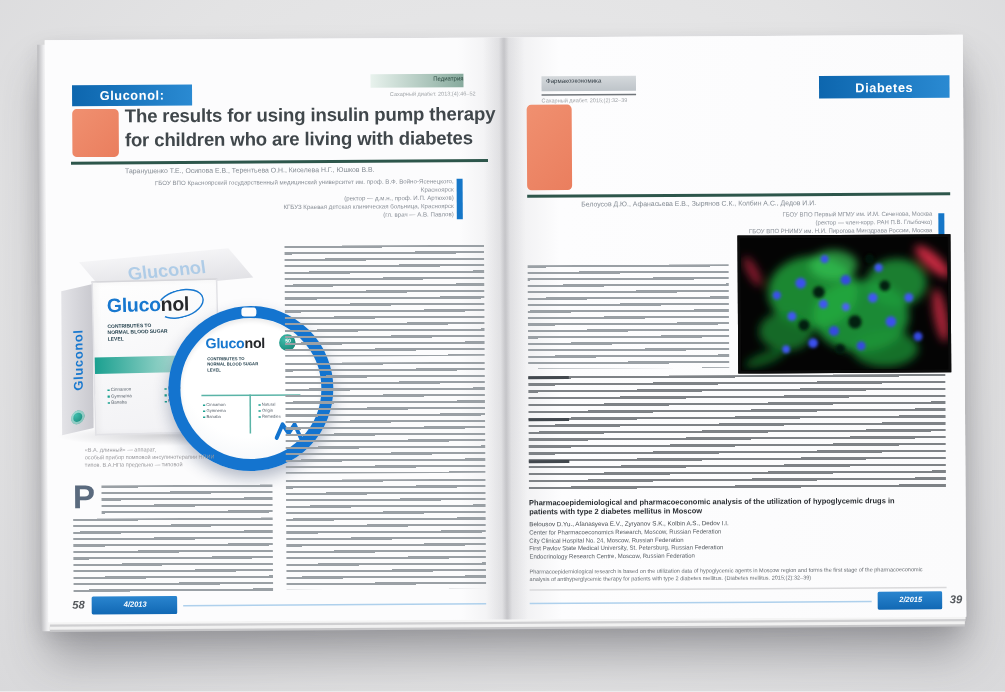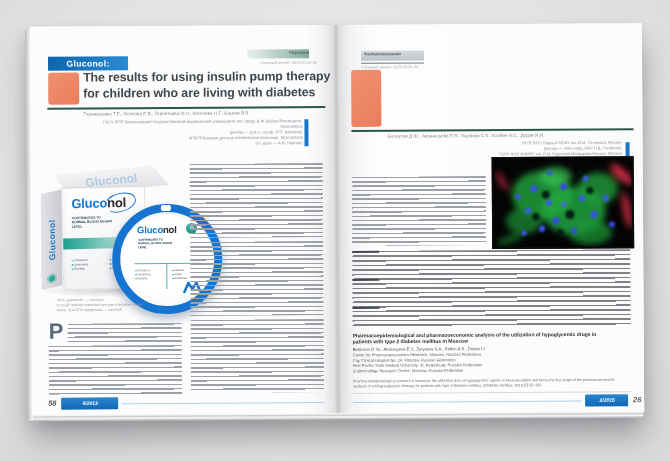--- a/index.html
+++ b/index.html
@@ -216,20 +216,23 @@
 
     <div class="page right">
       <div class="abs" style="left:25px;top:26px;width:63px;height:10px;background:linear-gradient(#d5d9dc,#bec4c9);">
         <div class="tt" style="font-size:8.2px;color:#2f3a42;top:1px;left:3px;">Фармакоэкономика</div>
       </div>
       <div class="abs" style="left:25px;top:38px;width:63px;height:1px;background:#70757a;"></div>
       <div class="tbox" style="left:25px;top:40px;width:120px;height:6px;">
         <div class="tt" style="font-size:7.4px;color:#a2a6aa;">Сахарный диабет. 2015;(2):32–39</div>
       </div>
 
+      <div class="abs tag" style="left:210px;top:27px;width:87px;height:15px;">
+        <span>Diabetes</span>
+      </div>
 
       <div class="abs orange" style="left:15px;top:45px;width:30px;height:57px;"></div>
       <div class="abs rule" style="left:15px;top:105px;width:282px;"></div>
 
       <div class="tbox" style="left:51px;top:109px;width:220px;height:7px;">
         <div class="tt" style="font-size:9.2px;color:#848b93;">Белоусов Д.Ю., Афанасьева Е.В., Зырянов С.К., Колбин А.С., Дедов И.И.</div>
       </div>
 
       <div class="tbox" style="left:80px;top:117px;width:205px;height:34px;">
         <div class="tt r" style="font-size:8px;line-height:10.8px;color:#8b9199;">
@@ -321,18 +324,18 @@
           <div>Pharmacoepidemiological research is based on the utilization data of hypoglycemic agents in Moscow region and forms the first stage of the pharmacoeconomic</div>
           <div>analysis of antihyperglycemic therapy for patients with type 2 diabetes mellitus. (Diabetes mellitus. 2015;(2):32–39)</div>
         </div>
       </div>
 
       <div class="abs hairline" style="left:15px;top:368px;width:278px;"></div>
       <div class="abs blueline" style="left:15px;top:377px;width:228px;"></div>
       <div class="abs issuebox" style="left:247px;top:371px;width:43px;height:12px;">
         <div class="tt c" style="font-size:10px;font-style:italic;font-weight:bold;color:#fff;top:2.5px;">2/2015</div>
       </div>
-      <div class="abs pagenum" style="left:295px;top:372px;">26</div>
+      <div class="abs pagenum" style="left:295px;top:372px;">39</div>
     </div>
 
     <div class="fold"></div>
   </div>
 </div>
 
 </body></html>

